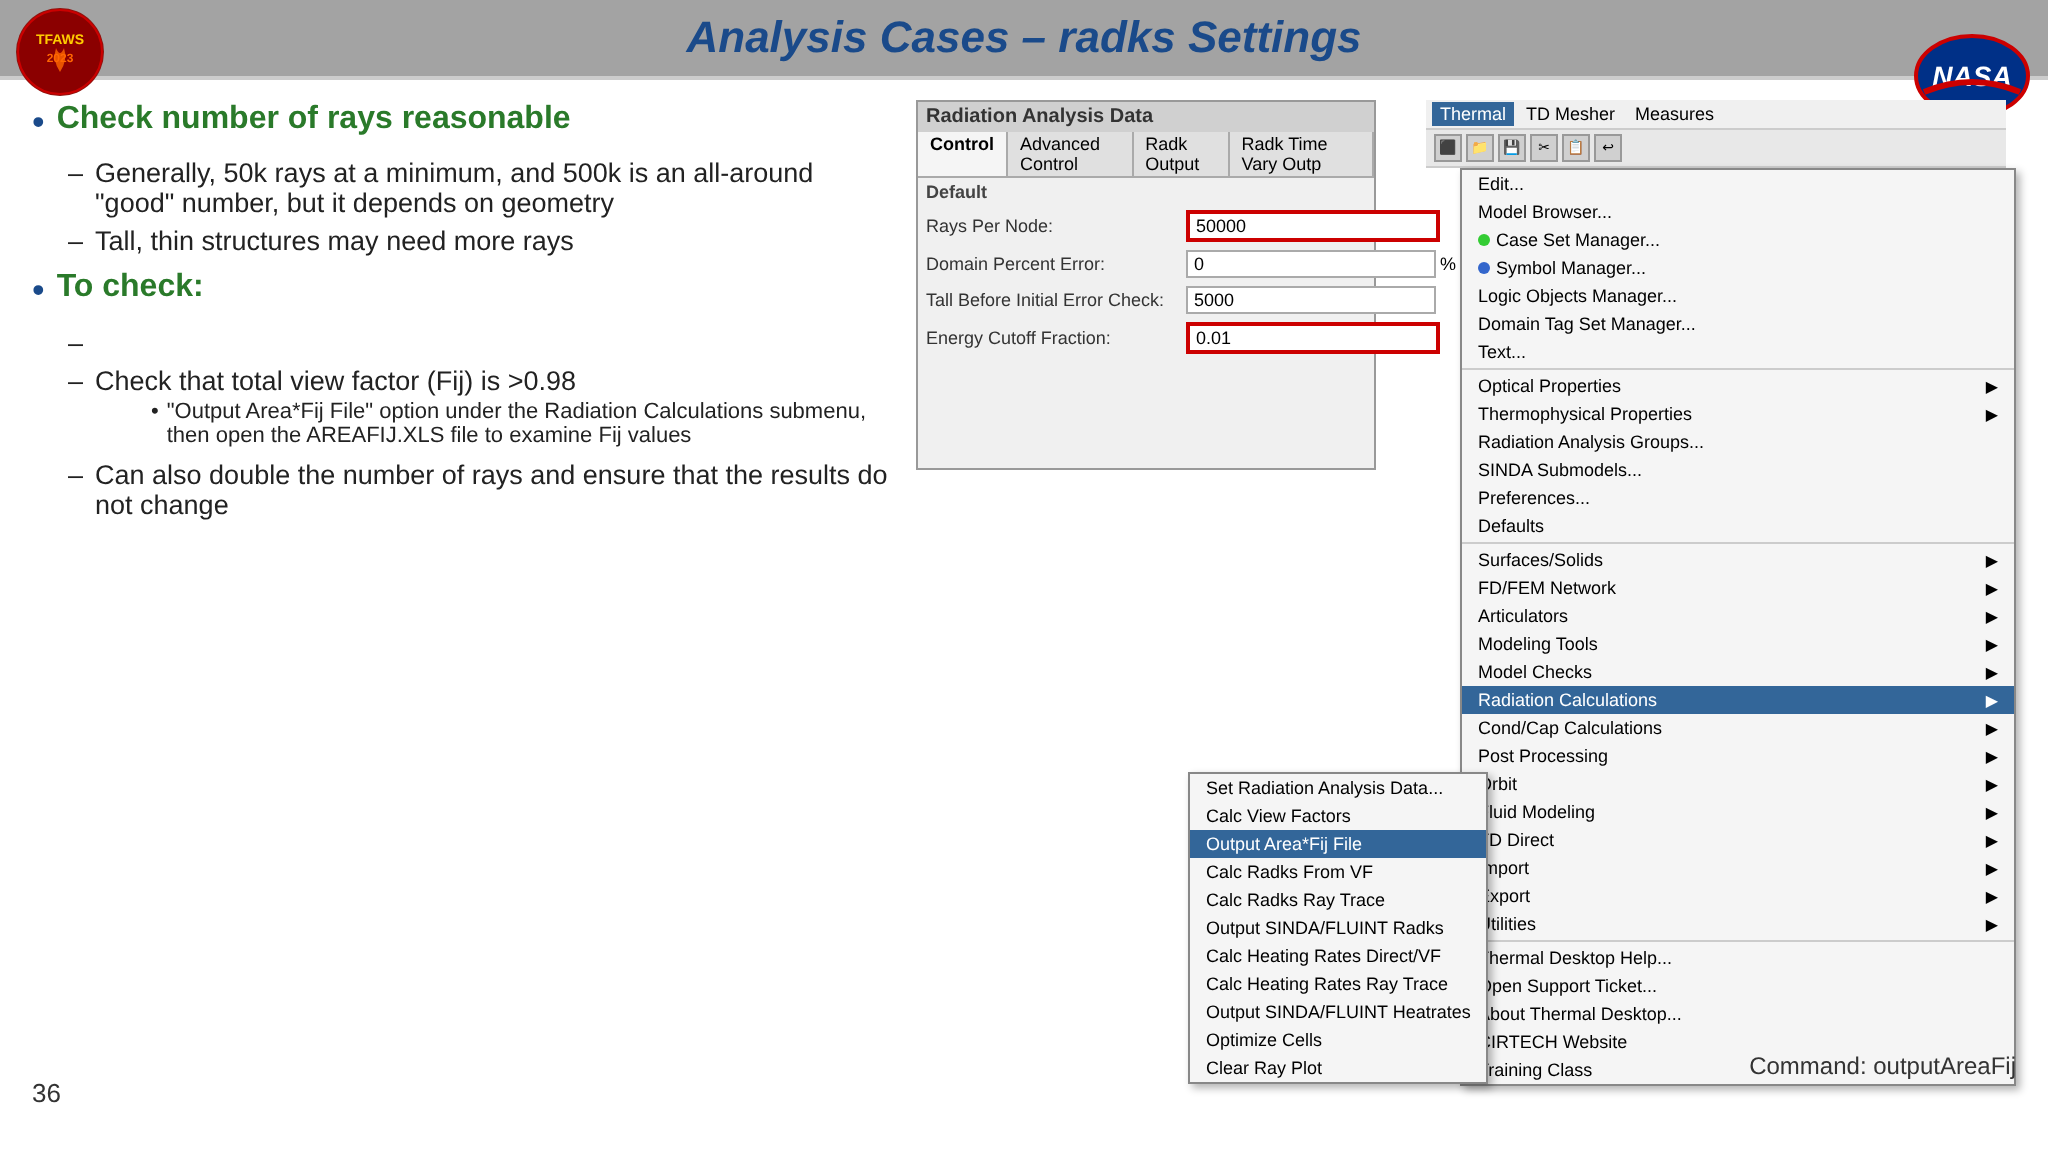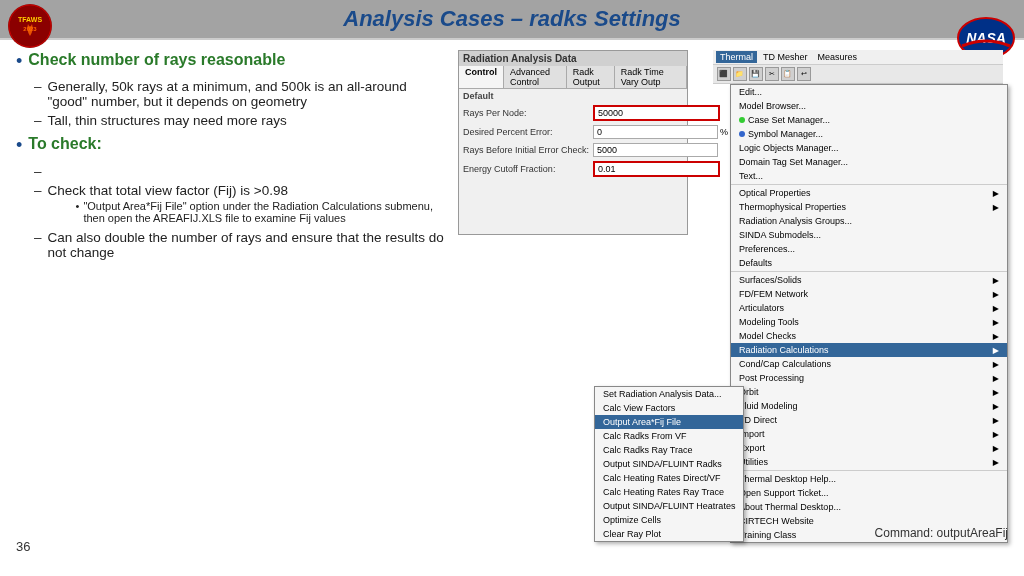--- a/index.html
+++ b/index.html
@@ -417,27 +417,27 @@
           <div class="rad-tab">Radk Time Vary Outp</div>
         </div>
         <div class="rad-section">Default</div>
 
         <div class="rad-row">
           <span class="rad-label">Rays Per Node:</span>
           <input class="rad-input" value="50000" readonly="" style="border-color: rgb(204, 0, 0); border-width: 2px;">
         </div>
 
         <div class="rad-row">
-          <span class="rad-label">Desired Percent Error:</span>
+          <span class="rad-label">Domain Percent Error:</span>
           <input class="rad-input-plain" value="0" readonly="" style="">
           <span class="rad-unit">%</span>
         </div>
 
         <div class="rad-row">
-          <span class="rad-label">Rays Before Initial Error Check:</span>
+          <span class="rad-label">Tall Before Initial Error Check:</span>
           <input class="rad-input-plain" value="5000" readonly="" style="">
         </div>
 
         <div class="rad-row">
           <span class="rad-label">Energy Cutoff Fraction:</span>
           <input class="rad-input" value="0.01" readonly="" style="border-color: rgb(204, 0, 0); border-width: 2px;">
         </div>
       </div>
 
       <div style="position:absolute; top:0; right:0; width:295px;">

